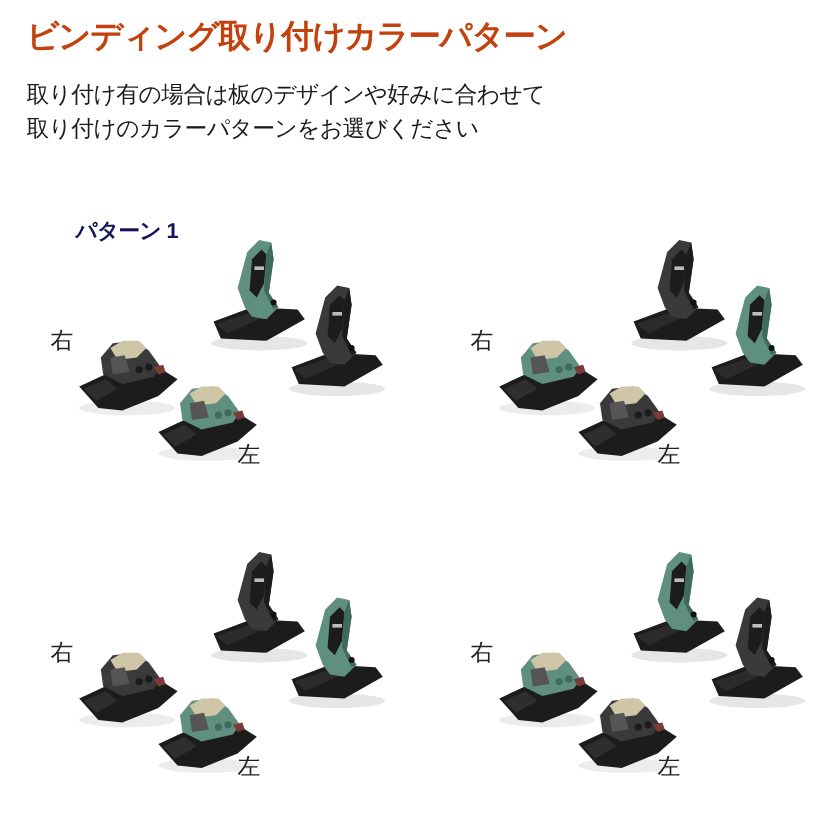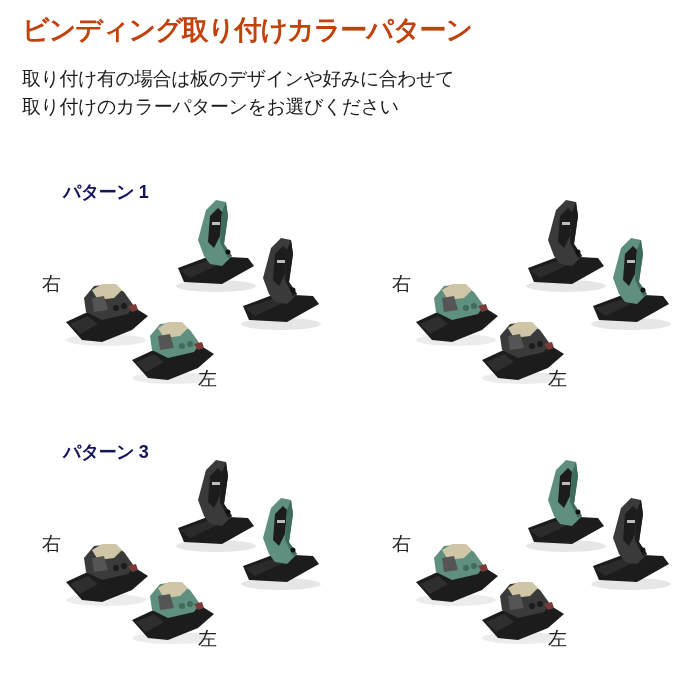--- a/index.html
+++ b/index.html
@@ -135,21 +135,20 @@
     <path d="M30 22 L42 20 L46 34 L32 36 Z" fill="#555"></path>
     <circle cx="54" cy="32" r="3" fill="#1c1c1c"></circle>
     <circle cx="62" cy="30" r="3" fill="#1c1c1c"></circle>
     <path d="M66 30 L74 28 L76 34 L70 36 Z" fill="#7a3a3a"></path>
   </svg>
     </div>
     <div class="side-label right-label">右</div>
     <div class="side-label left-label">左</div>
   </div>
 <div class="pattern" style="left:0; top:436px;">
-  <div class="p-label">パターン 3</div>
 <div class="piece heel-a">
   <svg width="90" height="100" viewBox="0 0 90 100">
     <ellipse cx="46" cy="90" rx="40" ry="6" fill="#e6e6e6"></ellipse>
     <path d="M8 72 L40 60 L78 62 L84 70 L52 88 L14 86 Z" fill="#1c1c1c"></path>
     <path d="M10 74 L40 64 L50 68 L20 82 Z" fill="#2b2b2b"></path>
     <path d="M34 60 L28 44 L36 14 L46 4 L56 6 L58 20 L54 48 L62 60 L52 70 L40 68 Z" fill="#3a3a3a"></path>
     <path d="M40 20 L48 12 L52 16 L50 40 L44 52 L38 46 Z" fill="#1c1c1c"></path>
     <path d="M56 6 L58 20 L54 48 L62 60 L58 62 L50 46 L52 16 Z" fill="#1c1c1c"></path>
     <rect x="42" y="26" width="8" height="3" fill="#bdbdbd"></rect>
     <circle cx="58" cy="56" r="2.5" fill="#111"></circle>

